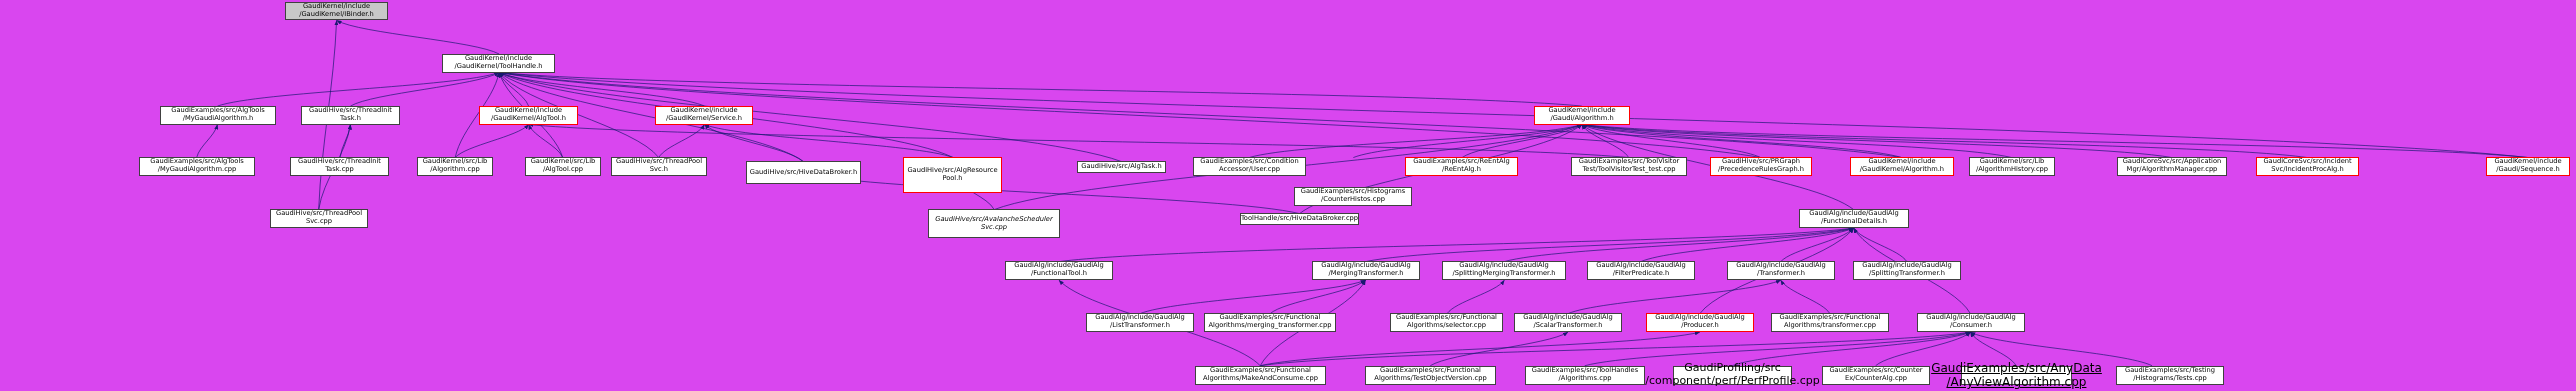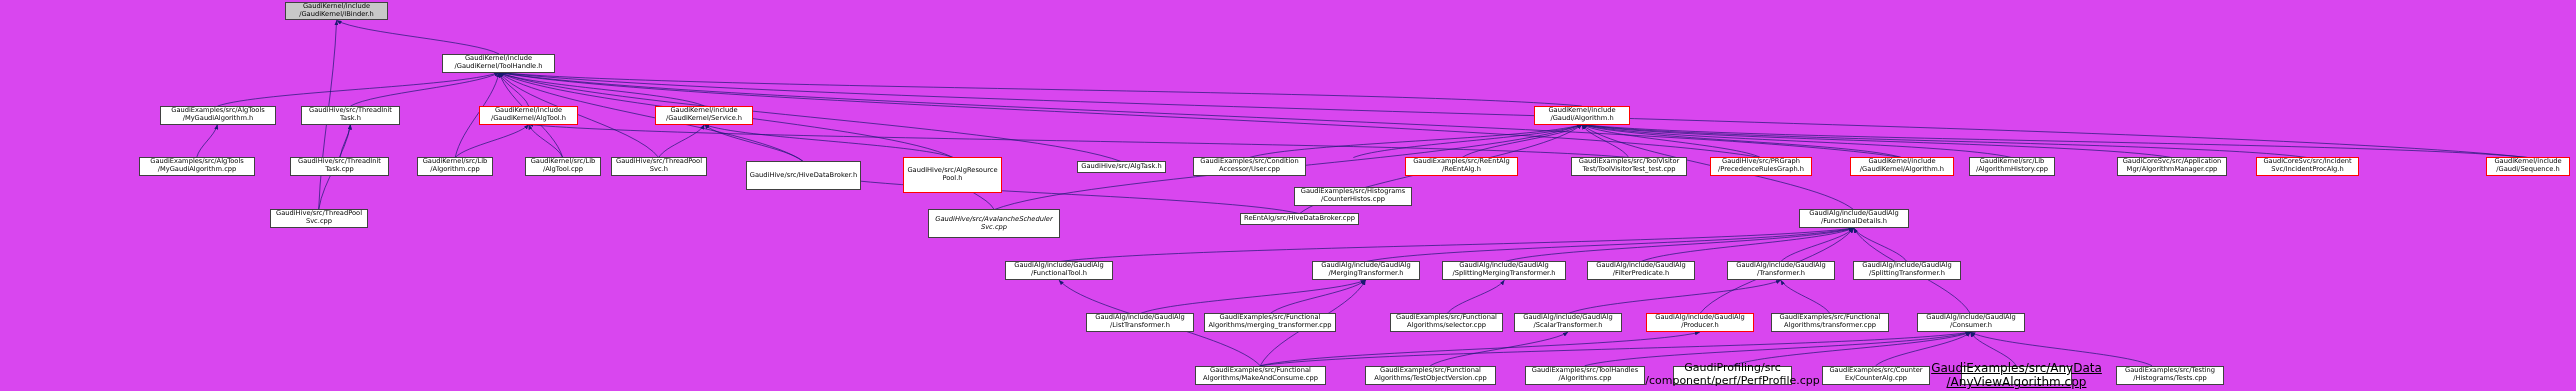--- a/index.html
+++ b/index.html
@@ -107,21 +107,21 @@
       <div class="node" style="left: 139px; top: 157px; width: 116px; height: 18.5px; font-size: 6.7px;">GaudiExamples/src/AlgTools
 /MyGaudiAlgorithm.cpp</div>
       <div class="node" style="left: 290px; top: 157px; width: 99px; height: 18.5px; font-size: 6.7px;">GaudiHive/src/ThreadInit
 Task.cpp</div>
       <div class="node" style="left: 417px; top: 157px; width: 76px; height: 18.5px; font-size: 6.7px;">GaudiKernel/src/Lib
 /Algorithm.cpp</div>
       <div class="node" style="left: 525px; top: 157px; width: 76px; height: 18.5px; font-size: 6.7px;">GaudiKernel/src/Lib
 /AlgTool.cpp</div>
       <div class="node" style="left: 611px; top: 157px; width: 96px; height: 18.5px; font-size: 6.7px;">GaudiHive/src/ThreadPool
 Svc.h</div>
-      <div class="node" style="left: 746px; top: 161px; width: 115px; height: 29px; font-size: 6.7px;">GaudiHive/src/HiveDataBroker.h</div>
+      <div class="node" style="left: 746px; top: 161px; width: 115px; height: 23px; font-size: 6.7px;">GaudiHive/src/HiveDataBroker.h</div>
       <div class="node red" style="left: 903px; top: 157px; width: 99px; height: 36px; font-size: 6.7px;">GaudiHive/src/AlgResource
 Pool.h</div>
       <div class="node" style="left: 1077px; top: 161px; width: 89px; height: 11.6px; font-size: 6.7px;">GaudiHive/src/AlgTask.h</div>
       <div class="node" style="left: 1193px; top: 157px; width: 113px; height: 18.5px; font-size: 6.7px;">GaudiExamples/src/Condition
 Accessor/User.cpp</div>
       <div class="node" style="left: 1294px; top: 157px; width: 118px; height: 18.5px; font-size: 6.7px; margin-top: 30px;">GaudiExamples/src/Histograms
 /CounterHistos.cpp</div>
       <div class="node red" style="left: 1405px; top: 157px; width: 113px; height: 18.5px; font-size: 6.7px;">GaudiExamples/src/ReEntAlg
 /ReEntAlg.h</div>
       <div class="node" style="left: 1571px; top: 157px; width: 116px; height: 18.5px; font-size: 6.7px;">GaudiExamples/src/ToolVisitor
@@ -135,21 +135,21 @@
       <div class="node" style="left: 2117px; top: 157px; width: 110px; height: 18.5px; font-size: 6.7px;">GaudiCoreSvc/src/Application
 Mgr/AlgorithmManager.cpp</div>
       <div class="node red" style="left: 2256px; top: 157px; width: 103px; height: 18.5px; font-size: 6.7px;">GaudiCoreSvc/src/Incident
 Svc/IncidentProcAlg.h</div>
       <div class="node red" style="left: 2486px; top: 157px; width: 84px; height: 18.5px; font-size: 6.7px;">GaudiKernel/include
 /Gaudi/Sequence.h</div>
       <div class="node" style="left: 270px; top: 209px; width: 98px; height: 18.5px; font-size: 6.7px;">GaudiHive/src/ThreadPool
 Svc.cpp</div>
       <div class="node" style="left: 928px; top: 209px; width: 132px; height: 29px; font-size: 6.7px; font-style: italic;">GaudiHive/src/AvalancheScheduler
 Svc.cpp</div>
-      <div class="node" style="left: 1240px; top: 213px; width: 119px; height: 11.6px; font-size: 6.7px;">ReEntAlg/src/HiveDataBroker.cpp</div>
+      <div class="node" style="left: 1240px; top: 213px; width: 119px; height: 11.6px; font-size: 6.7px;">ToolHandle/src/HiveDataBroker.cpp</div>
       <div class="node" style="left: 1799px; top: 209px; width: 110px; height: 18.5px; font-size: 6.7px;">GaudiAlg/include/GaudiAlg
 /FunctionalDetails.h</div>
       <div class="node" style="left: 1005px; top: 261px; width: 108px; height: 18.5px; font-size: 6.7px;">GaudiAlg/include/GaudiAlg
 /FunctionalTool.h</div>
       <div class="node" style="left: 1312px; top: 261px; width: 108px; height: 18.5px; font-size: 6.7px;">GaudiAlg/include/GaudiAlg
 /MergingTransformer.h</div>
       <div class="node" style="left: 1442px; top: 261px; width: 124px; height: 18.5px; font-size: 6.7px;">GaudiAlg/include/GaudiAlg
 /SplittingMergingTransformer.h</div>
       <div class="node" style="left: 1587px; top: 261px; width: 108px; height: 18.5px; font-size: 6.7px;">GaudiAlg/include/GaudiAlg
 /FilterPredicate.h</div>

